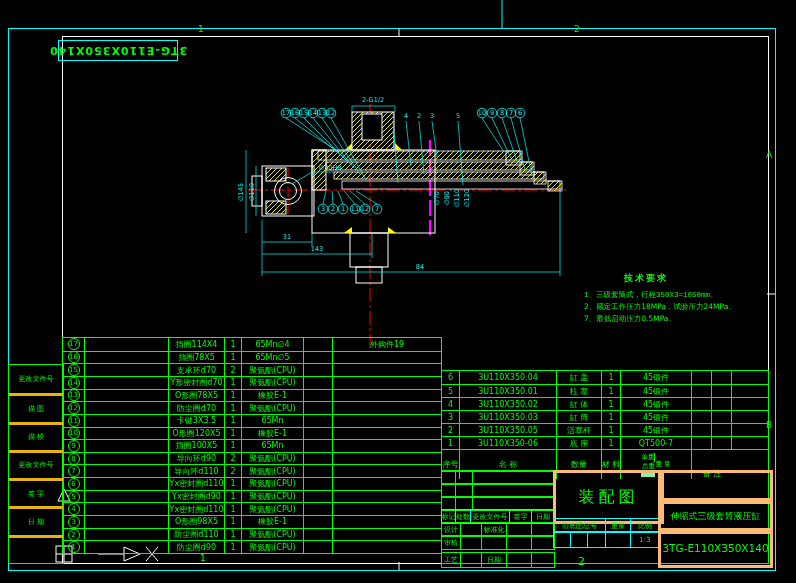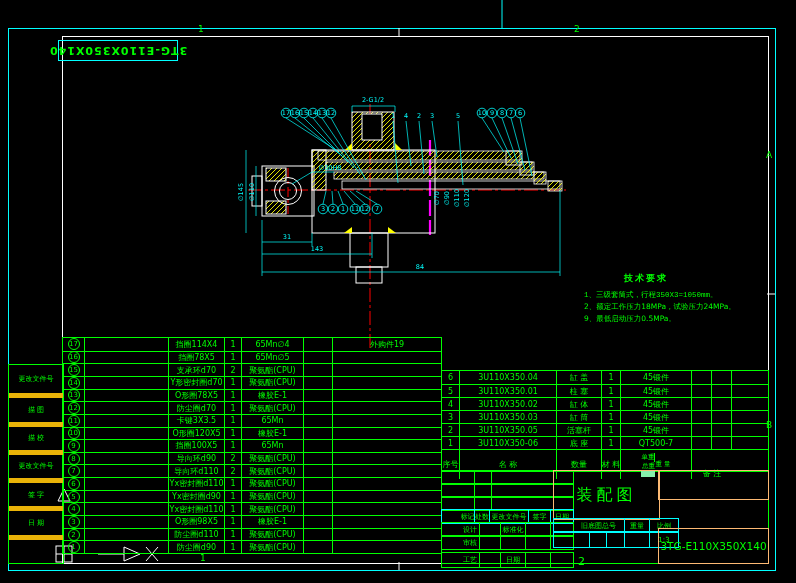--- a/index.html
+++ b/index.html
@@ -42,32 +42,32 @@
               border-top:1px solid #00ff00;}
   #bom-header>div{border-right:1px solid #00ff00;display:flex;align-items:center;justify-content:center;
                   font-size:8px;color:#00ff00;white-space:nowrap;overflow:hidden;}
   #bom-header>div:last-child{border-right:none;margin-top:18px;}
   #wcell{display:grid;grid-template-rows:1fr 1fr;padding:0!important;}
   #wcell .wtop{display:grid;grid-template-columns:1fr;border-bottom:6px solid #86efac;}
   #wcell .wtop span{border-right:1px solid #00ff00;font-size:6.5px;color:#00ff00;display:flex;align-items:center;justify-content:center;overflow:hidden;}
   #wcell .wtop span:last-child{border-right:none;}
   #wcell .wbot{font-size:6.5px;color:#00ff00;display:flex;align-items:center;justify-content:center;overflow:hidden;}
   
-  .cell{position:absolute;border:1px solid #fdba74;display:flex;align-items:center;justify-content:center;
+  .cell{position:absolute;border:3px solid #fdba74;display:flex;align-items:center;justify-content:center;
         font-size:7px;color:#00ff00;white-space:nowrap;overflow:hidden;}
-  .grid-row{position:absolute;display:grid;border:1px solid #00ff00;padding-left:19px;}
+  .grid-row{position:absolute;display:grid;border:1px solid #00ff00;}
   .grid-row span{border-right:1px solid #00ff00;display:flex;align-items:center;justify-content:center;
                  font-size:7px;color:#00ff00;white-space:nowrap;overflow:hidden;}
   .grid-row span:last-child{border-right:none;}
   .grid-row.cy{border-color:#00ffff;}
   .grid-row.cy span{border-color:#00ffff;}
   
   #strip{left:8px;top:364px;width:54px;height:198px;border:1px solid #00ff00;
          display:grid;grid-template-rows:repeat(7,1fr);}
-  #strip div{border-top:5px solid #eab308;display:flex;align-items:center;justify-content:center;
+  #strip div{border-top:3px solid #eab308;display:flex;align-items:center;justify-content:center;
              font-size:7px;color:#00ff00;white-space:nowrap;overflow:hidden;}
   #strip div:first-child{border-top:none;}
   
   #gfx{position:absolute;left:0;top:0;pointer-events:none;}
   .bt{fill:#00ffff;font-size:6.5px;font-family:"DejaVu Sans",sans-serif;}
   .dt{fill:#00ffff;font-size:6.5px;font-family:"DejaVu Sans",sans-serif;}
 </style>
 </head>
 <body>
 
@@ -246,21 +246,21 @@
   <span class="zone" style="left:574px;top:24px;">2</span>
   <span class="zone" style="left:200px;top:553px;">1</span>
   <span class="zone" style="left:578px;top:555px;font-size:11px;">2</span>
   <span class="zone" style="left:766px;top:150px;">A</span>
   <span class="zone" style="left:766px;top:420px;">B</span>
 
   <div class="abs" id="tech">
     <div class="tt">技术要求</div>
     <div class="ti" style="left:0;top:18px;font-family:Liberation Mono, monospace;">1、三级套筒式，行程350X3=1050mm。</div>
     <div class="ti" style="left:0;top:30px;">2、额定工作压力18MPa，试验压力24MPa。</div>
-    <div class="ti" style="left:0;top:42px;">9、最低启动压力0.5MPa。</div>
+    <div class="ti" style="left:0;top:42px;">7、最低启动压力0.5MPa。</div>
   </div>
 
   <div class="abs" id="parts">
       <div class="pr">
         <span>
           <i class="pn" style="font-style: normal;">17</i>
         </span>
         <span></span>
         <span>挡圈114X4</span>
         <span>1</span>
@@ -578,20 +578,21 @@
   </div>
   <div class="grid-row cy" style="left:553px;top:531px;width:105px;height:15px;grid-template-columns:17px 17px 18px 25px 1fr;">
     <span></span>
       <span></span>
       <span></span>
       <span></span>
     <span>1:3</span>
   </div>
 
   <div class="cell" style="left:658px;top:470px;width:109px;height:28px;"></div>
+  <div class="cell" style="left:658px;top:498px;width:109px;height:30px;font-size:9px;">伸缩式三级套筒液压缸</div>
   <div class="cell" style="left:658px;top:528px;width:109px;height:34px;font-size:10.5px;">3TG-E110X350X140</div>
 
   <div class="abs" id="strip">
       <div>更改文件号</div>
       <div>描 图</div>
       <div>描 校</div>
       <div>更改文件号</div>
       <div>签 字</div>
       <div>日 期</div>
       <div></div>

